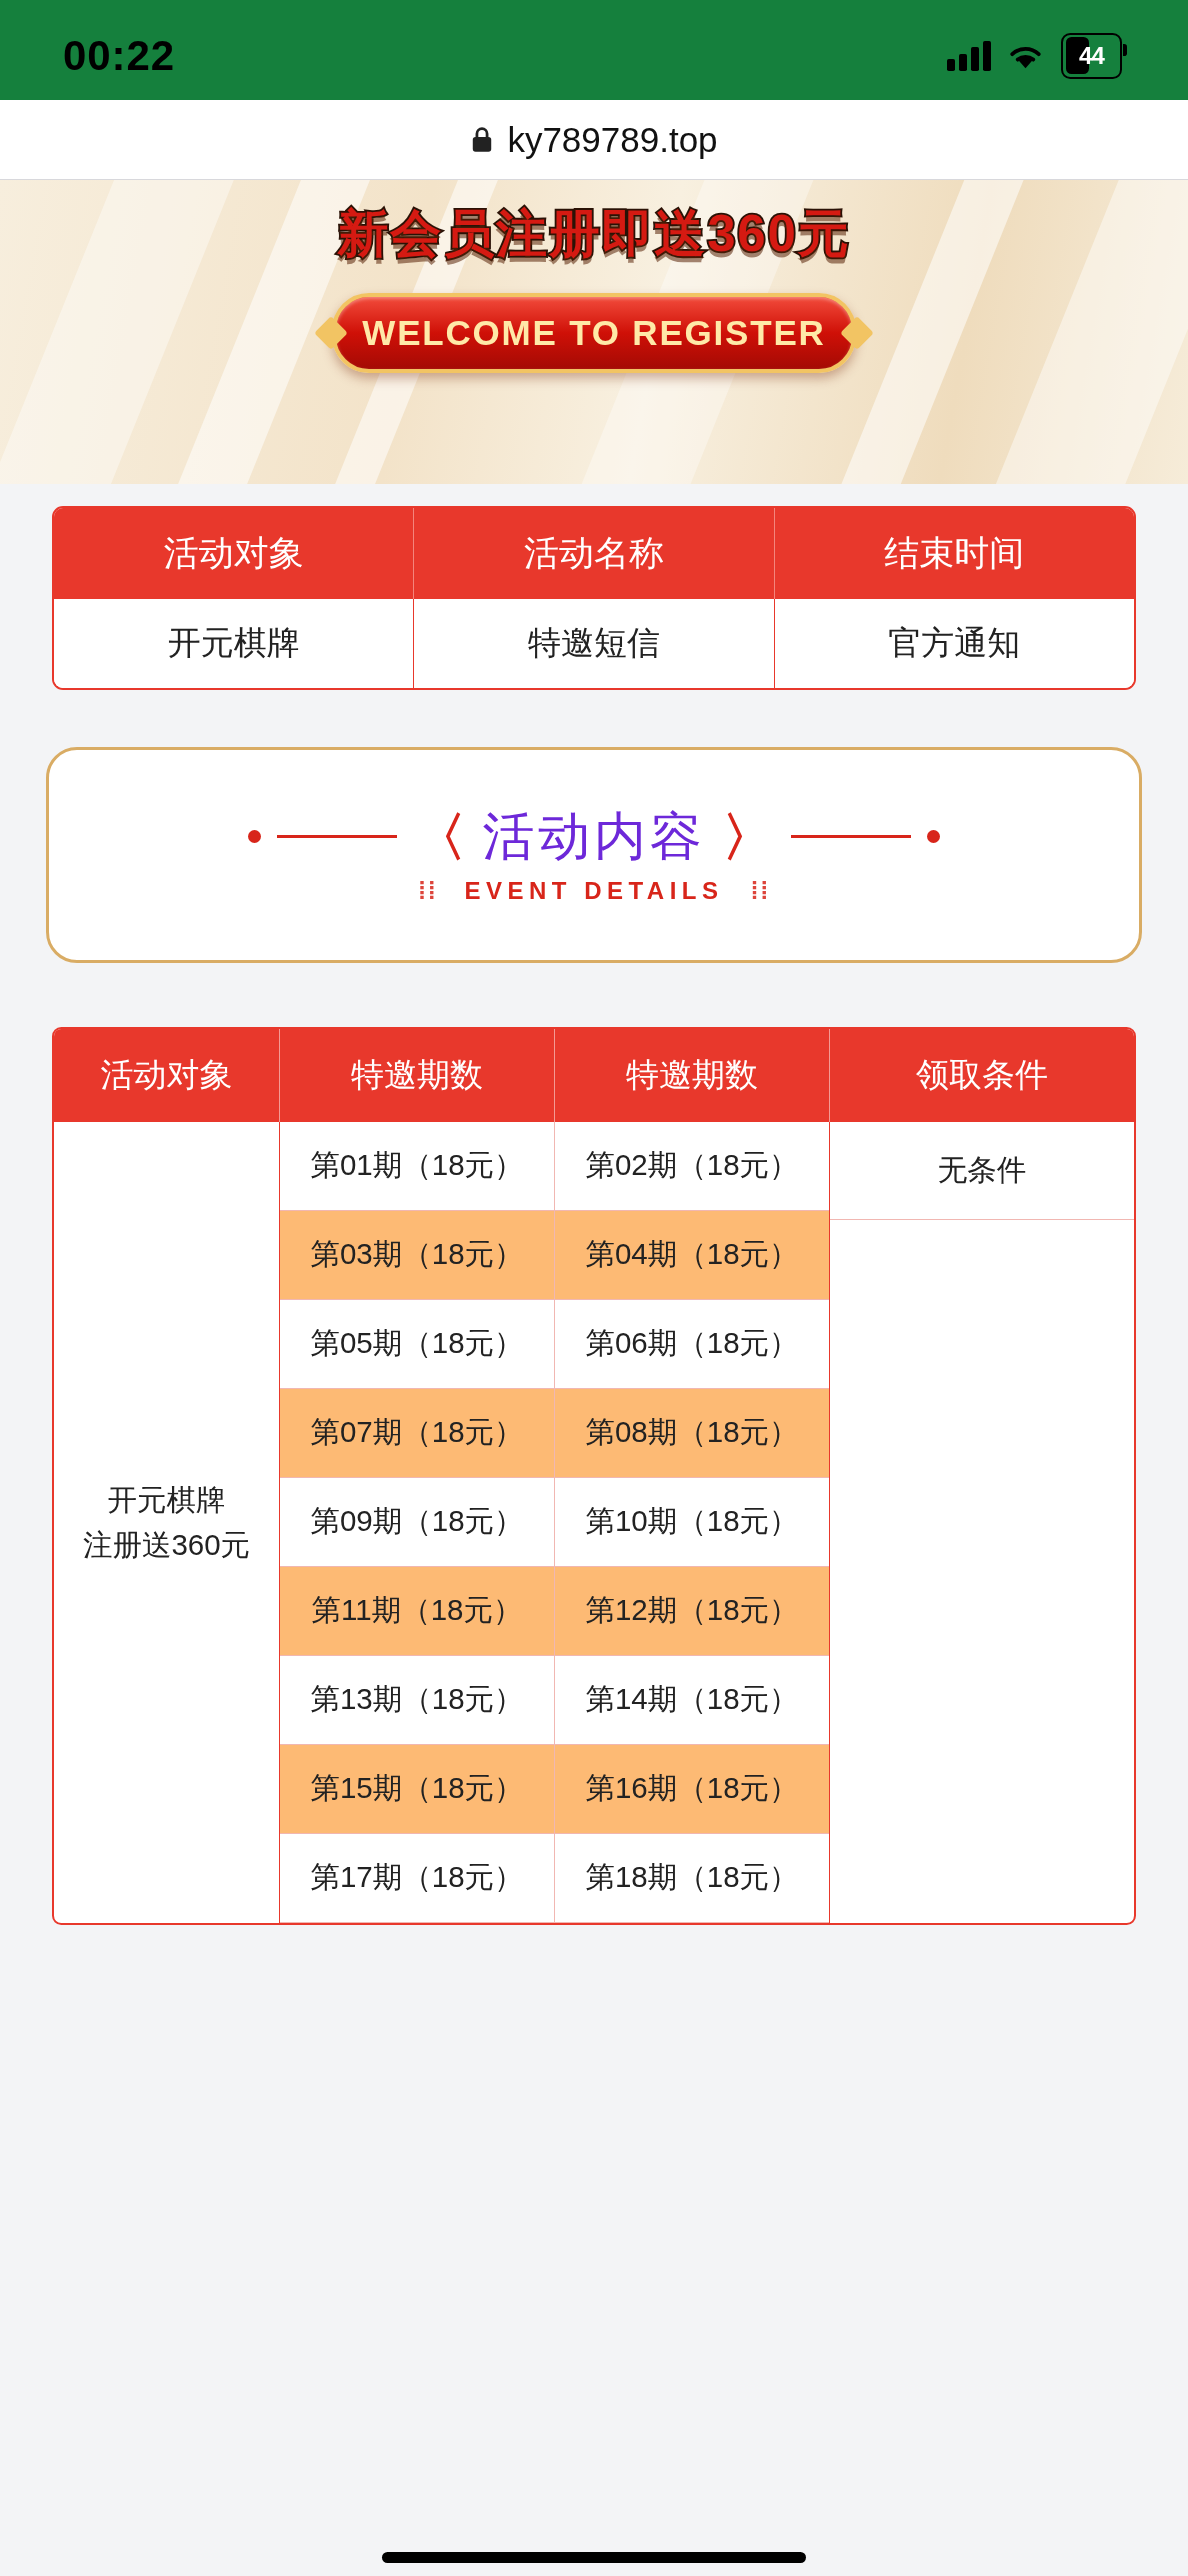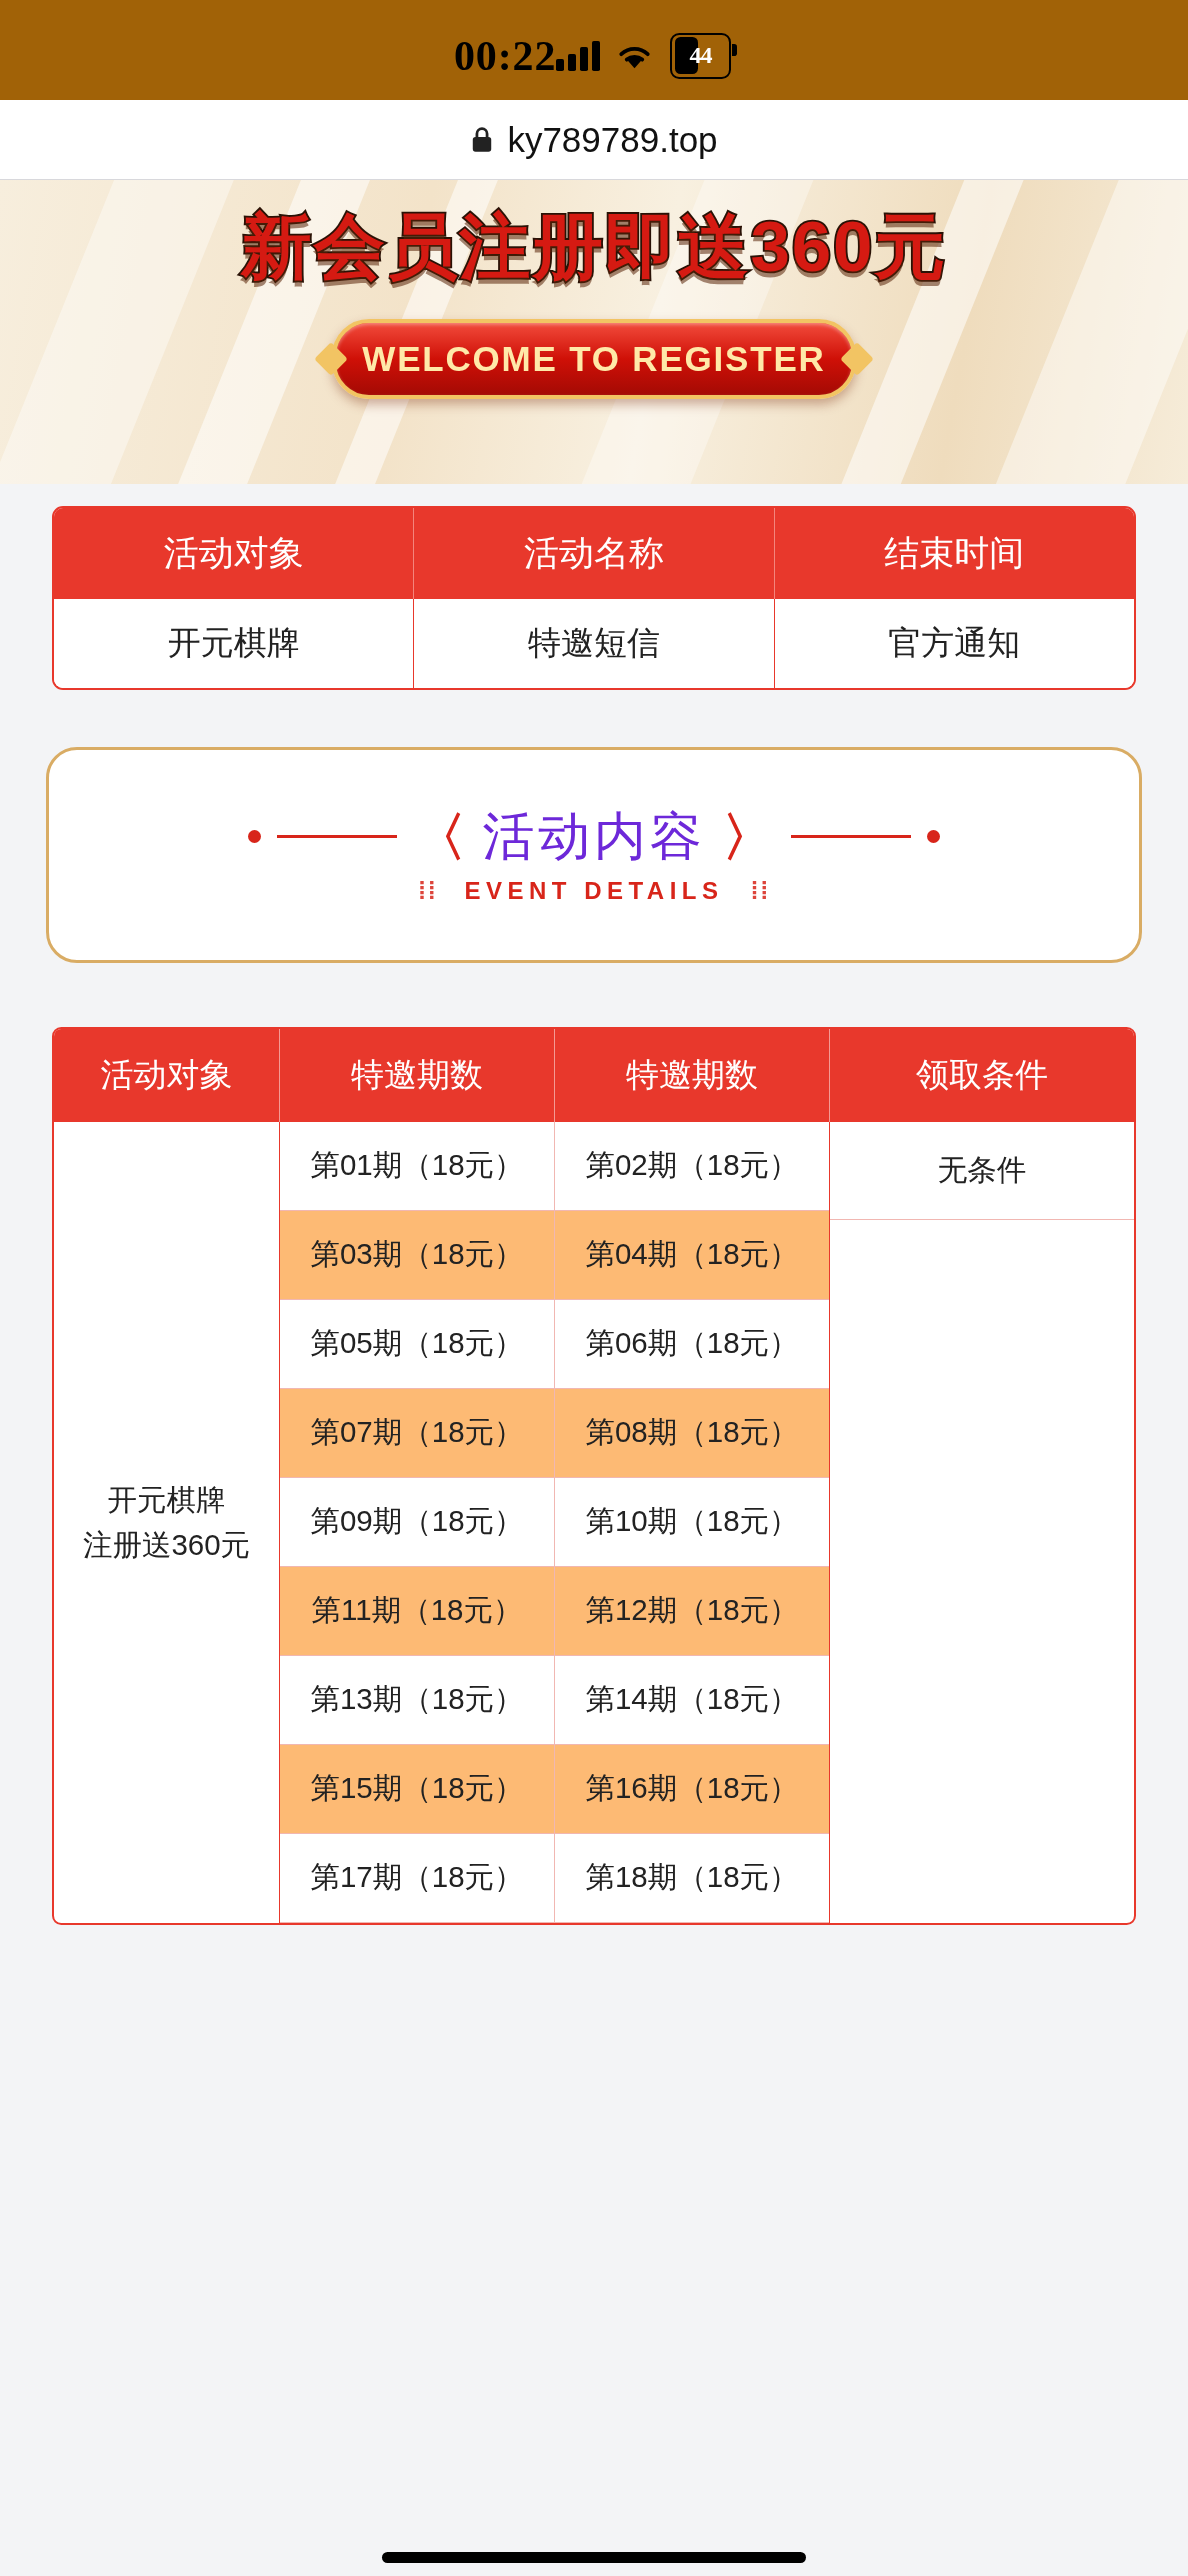--- a/index.html
+++ b/index.html
@@ -13,25 +13,24 @@
     font-family: "Liberation Sans", sans-serif;
     overflow: hidden;
     position: relative;
   }
 
   
   .status-bar {
     height: 100px;
     display: flex;
     align-items: center;
-    justify-content: center;
+    justify-content: space-between;
     padding: 0 66px 0 63px;
     box-sizing: border-box;
-    background: #a16207;
-    font-family: Liberation Serif, serif;
+    background: #15803d;
   }
   .status-time {
     font-size: 42px;
     font-weight: bold;
     letter-spacing: 0.9px;
     color: #000;
     padding-top: 11px;
   }
   .status-right {
     display: flex;
@@ -138,21 +137,21 @@
   .hero .ray.r2 { left: 240px; }
   .hero .ray.r3 { left: 396px; width: 37px; }
   .hero .ray.r4 { left: 645px; width: 101px; background: rgba(255,255,255,0.35); }
   .hero .ray.r5 { left: 903px; width: 55px; }
   .hero .ray.r6 { left: 1060px; width: 120px; background: rgba(255,255,255,0.45); }
 
   .hero-title {
     position: relative;
     text-align: center;
     padding-top: 20px;
-    font-size: 71px;
+    font-size: 51px;
     font-weight: bold;
     letter-spacing: 1.8px;
     color: #d51a12;
     -webkit-text-stroke: 3.7px #2a1206;
     paint-order: stroke fill;
     text-shadow: 0 5.5px 0 rgba(90,36,10,0.55);
   }
 
   .welcome-badge {
     position: relative;

